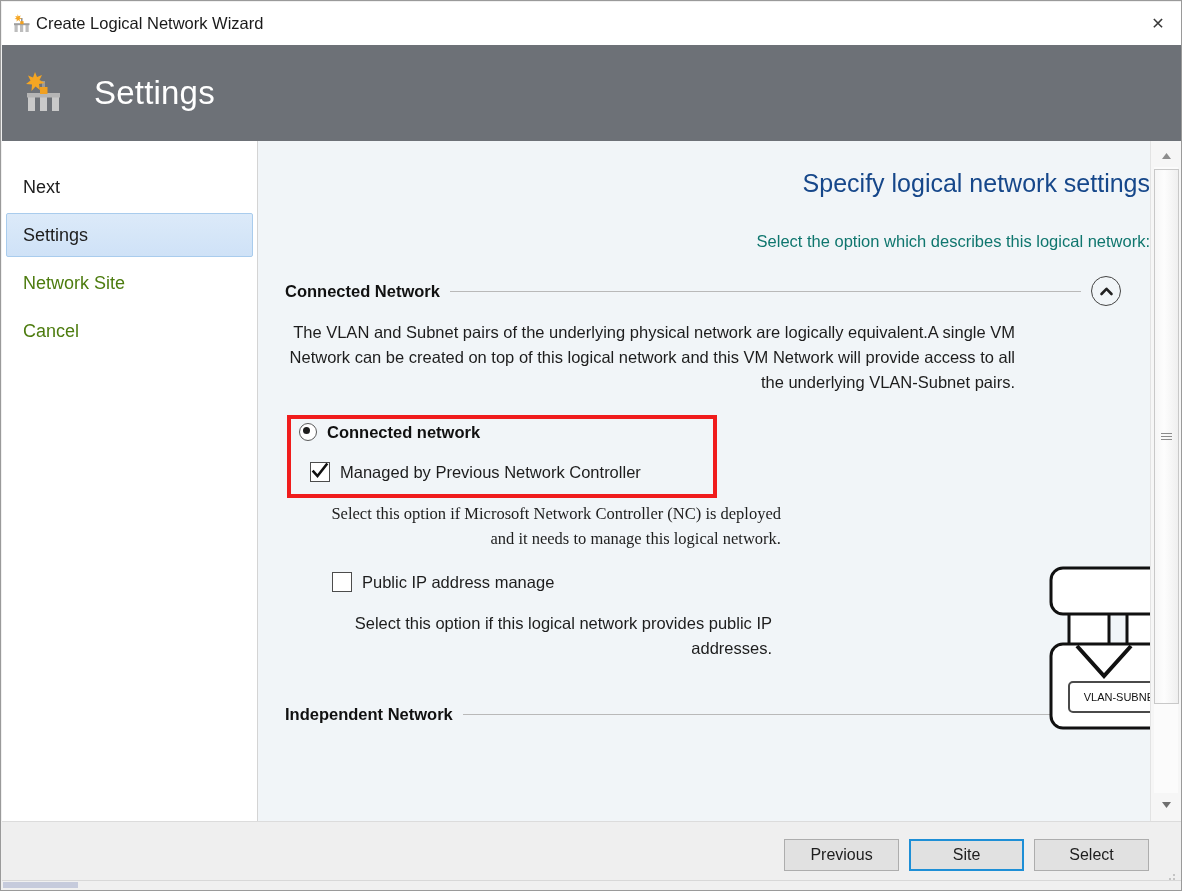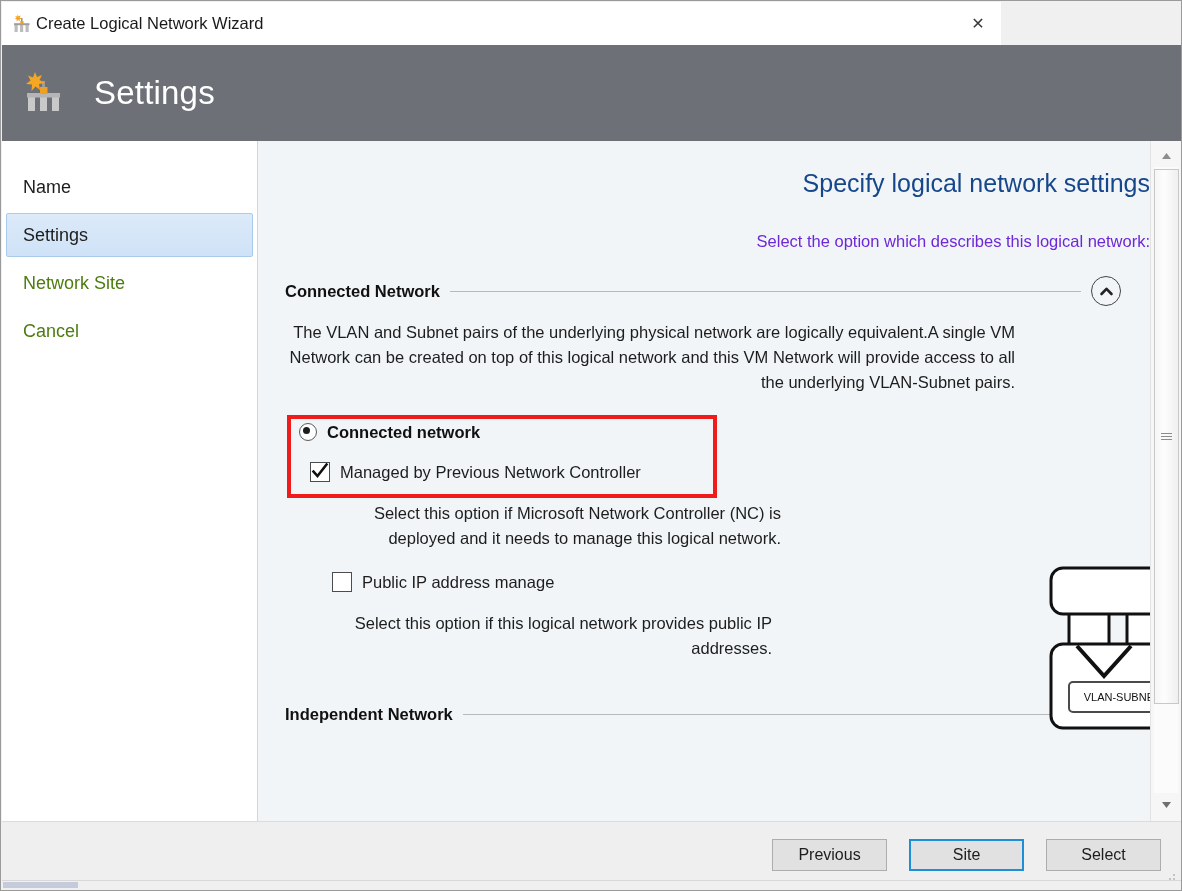--- a/index.html
+++ b/index.html
@@ -18,21 +18,21 @@
     overflow: hidden;
     background: #f0f0f0;
     border: 1px solid #9a9a9a;
     box-sizing: border-box;
   }
 
   
   .titlebar {
     position: absolute;
     left: 1px; top: 1px;
-    width: 999px;
+    width: 1179px;
     height: 43px;
     background: #ffffff;
     display: flex;
     align-items: center;
   }
   .titlebar-icon {
     width: 22px; height: 22px;
     margin-left: 10px;
     position: relative;
     flex: none;
@@ -133,21 +133,21 @@
     box-sizing: border-box;
   }
   .page-heading {
     font-size: 25px;
     color: #16478a;
     font-weight: 400;
     margin: 0 0 34px 0;
   }
   .intro-line {
     font-size: 16.5px;
-    color: #6d28d9;
+    color: #0f766e;
     margin: 0 0 25px 0;
   }
 
   
   .group-head {
     display: flex;
     align-items: center;
     width: 836px;
     margin-bottom: 14px;
   }
@@ -247,20 +247,21 @@
     color: #1d1d1d;
     margin-left: 10px;
   }
 
   .sub-para {
     font-size: 16.5px;
     color: #1d1d1d;
     line-height: 25px;
     width: 470px;
     margin: 12px 0 0 26px;
+    font-family: Liberation Serif, serif;
   }
   .sub-para2 {
     font-size: 16.5px;
     color: #1d1d1d;
     line-height: 25px;
     width: 440px;
     margin: 14px 0 0 47px;
   }
   .check-row2 {
     display: flex;
@@ -329,23 +330,23 @@
   .footer {
     position: absolute;
     left: 1px; top: 820px;
     width: 1179px;
     height: 62px;
     background: #efefef;
     border-top: 1px solid #dcdcdc;
   }
   .btnrow {
     position: absolute;
-    right: 20px; top: 17px;
-    display: flex;
-    gap: 22px;
+    right: 32px; top: 17px;
+    display: flex;
+    gap: 10px;
   }
   .wbtn {
     width: 115px;
     height: 32px;
     background: #e1e1e1;
     border: 1px solid #adadad;
     font-size: 16px;
     color: #1d1d1d;
     font-family: "Liberation Sans", sans-serif;
     display: flex;
@@ -414,21 +415,21 @@
         <polygon points="13,2 15,7 20,5 17.5,10 23,13 17,14 18,20 13.5,16.5 9.5,21 10,14.5 4,14 8.5,10.5 6,5.5 11,7.5" fill="#f5a623"></polygon>
       </svg>
     </div>
     <div class="banner-title">Settings</div>
   </div>
 
   <div class="content-area">
 
     <div class="sidebar">
       <div class="nav-item first">
-        <span>Name</span>
+        <span>Next</span>
       </div>
       <div class="nav-item selected">
         <span>Settings</span>
       </div>
       <div class="nav-item">
         <span>Network Site</span>
       </div>
       <div class="nav-item">
         <span>Cancel</span>
       </div>

